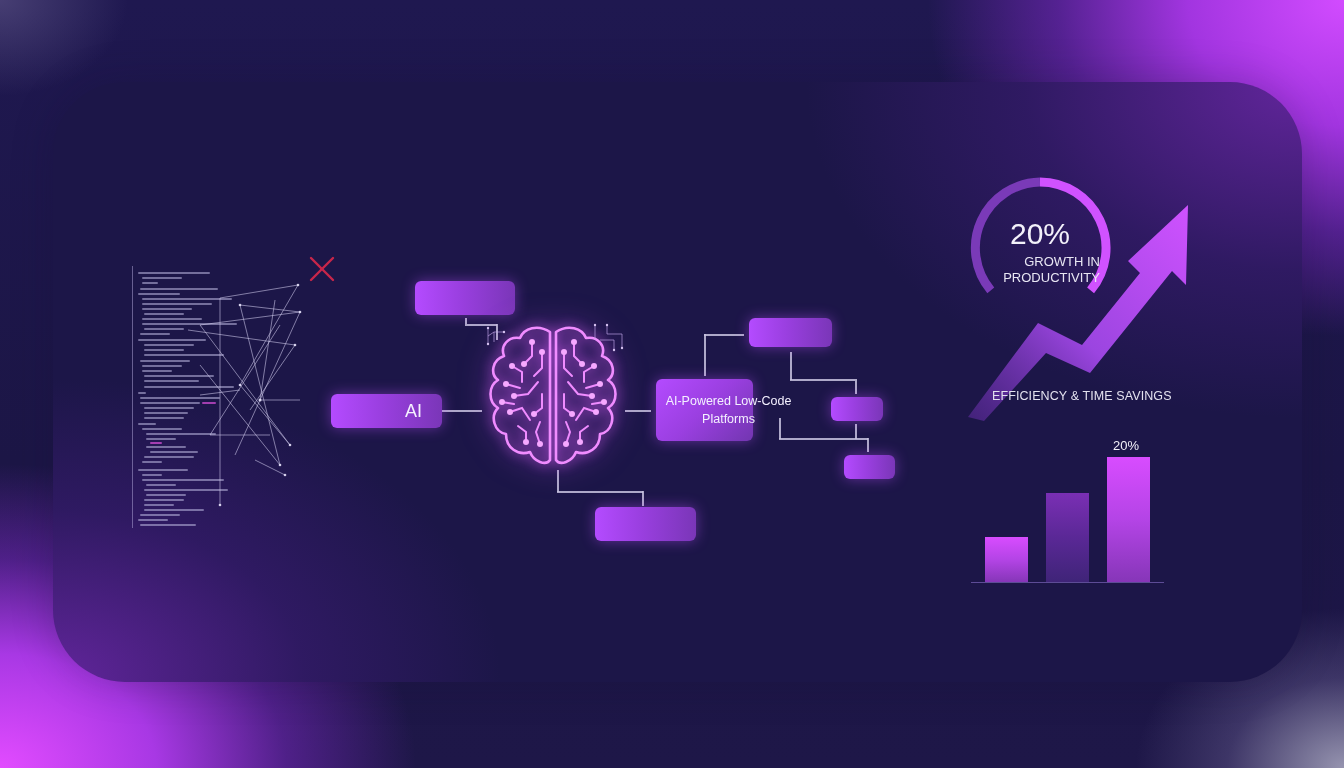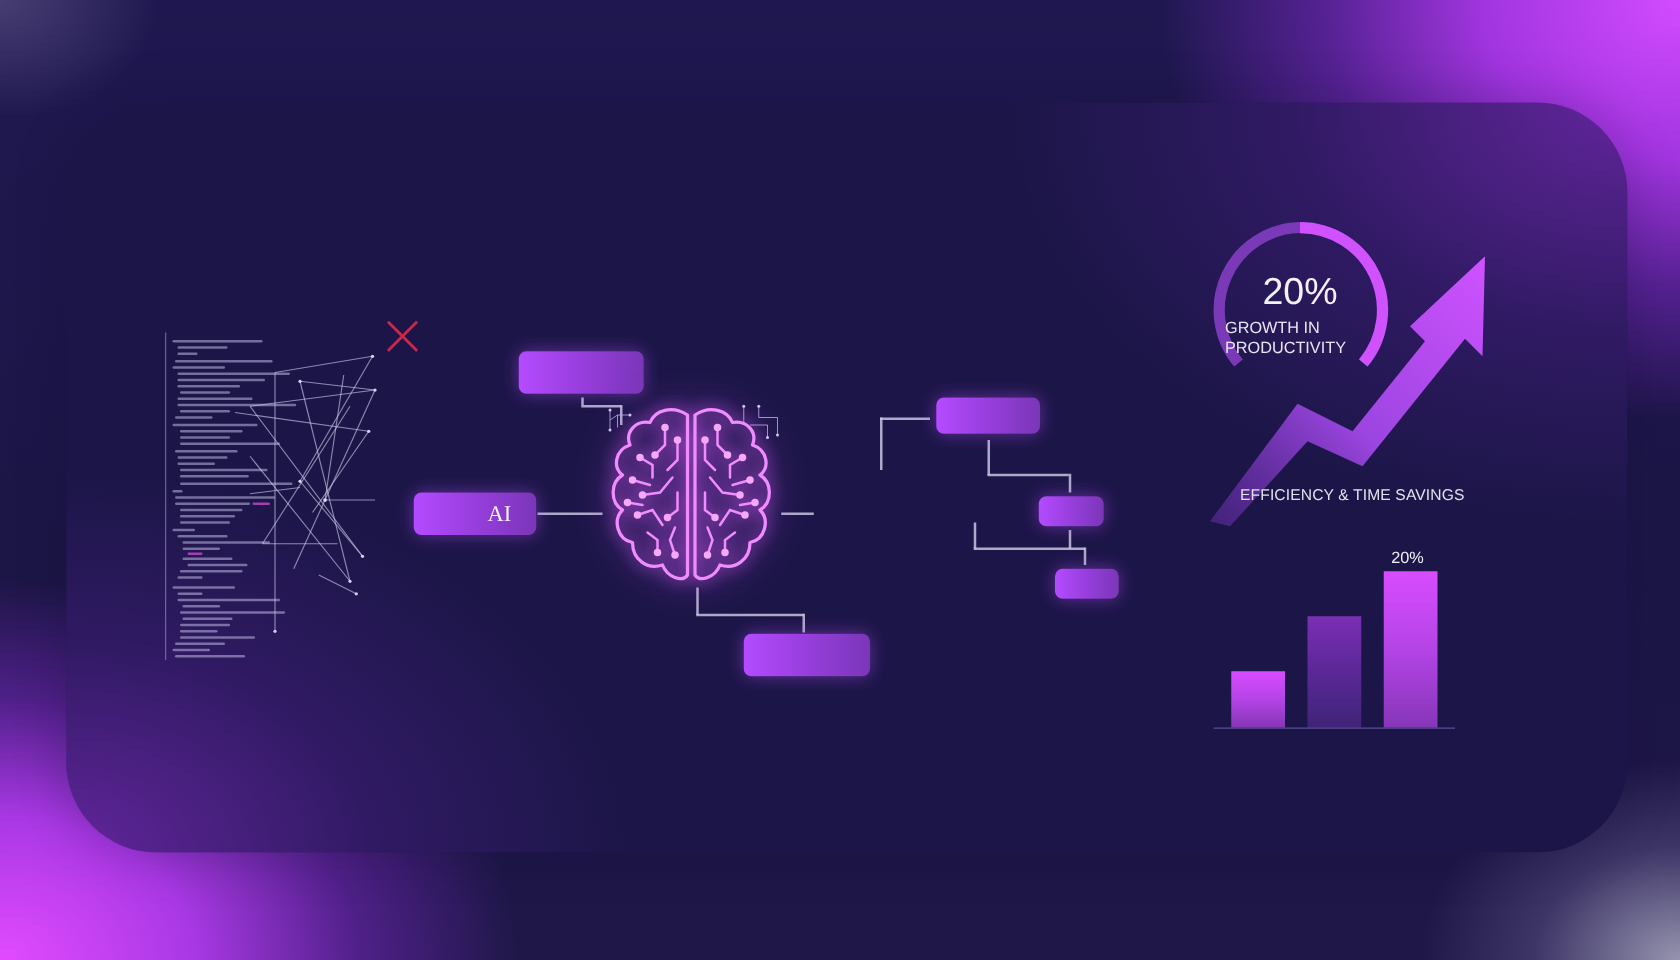--- a/index.html
+++ b/index.html
@@ -83,26 +83,25 @@
       border-radius: 6px;
       background: linear-gradient(90deg, #b44bff 0%, #9a3fe0 45%, #7a36b8 100%);
       box-shadow: 0 0 14px rgba(190,80,255,0.45);
       display: flex;
       align-items: center;
       justify-content: center;
       color: #f4f0ff;
       text-align: center;
     }
     .box-ai {
-      left: 331px; top: 394px; width: 98px; height: 34px;
+      left: 331px; top: 394px; width: 111px; height: 34px;
       justify-content: flex-end;
       padding-right: 20px;
       box-sizing: border-box;
       font-size: 18px;
-      font-family: Liberation Serif, serif;
     }
     .box-center {
       left: 656px; top: 379px; width: 97px; height: 62px;
       font-size: 12.5px;
       line-height: 18px;
       background: linear-gradient(135deg, #b44bff 0%, #9a3fe0 50%, #7236b0 100%);
       overflow: visible;
     }
     .box-center span {
       white-space: nowrap;
@@ -135,21 +134,21 @@
       width: 100px;
       text-align: center;
       color: #f3f1fa;
       font-size: 30px;
       line-height: 34px;
     }
     .gauge-caption {
       position: absolute;
       left: 980px; top: 254px;
       width: 120px;
-      text-align: left;
+      text-align: right;
       color: #e8e6f3;
       font-size: 13px;
       line-height: 16px;
     }
     .arrow {
       position: absolute;
       left: 960px; top: 195px;
       width: 240px; height: 230px;
     }
     .efficiency-label {
@@ -310,20 +309,26 @@
   <div class="connector" style="left:779px;top:418px;width:1.5px;height:21px"></div>
   <div class="connector" style="left:779px;top:438px;width:89px;height:1.5px"></div>
   <div class="connector" style="left:855px;top:424px;width:1.5px;height:15px"></div>
   <div class="connector" style="left:867px;top:438px;width:1.5px;height:14px"></div>
 
   <div class="box" style="left:415px;top:281px;width:100px;height:34px"></div>
   <div class="box box-ai">
     <span>AI</span>
   </div>
   <div class="box" style="left:595px;top:507px;width:101px;height:34px"></div>
+  <div class="box box-center">
+    <div>
+      <span>AI-Powered Low-Code</span>
+      <span>Platforms</span>
+    </div>
+  </div>
   <div class="box" style="left:749px;top:318px;width:83px;height:29px"></div>
   <div class="box" style="left:831px;top:397px;width:52px;height:24px"></div>
   <div class="box" style="left:844px;top:455px;width:51px;height:24px"></div>
 
   <svg class="brain" viewBox="0 0 146 152">
     <g fill="none" stroke="#f08cff" stroke-width="2.6" stroke-linecap="round" stroke-linejoin="round">
 
       <path d="M70 10 C58 2 44 6 40 16 C28 14 20 24 24 34 C12 38 10 52 18 58 C8 64 8 80 18 86 C10 94 14 110 26 112 C26 126 38 134 50 130 C54 140 66 144 70 138 Z"></path>
 
       <path d="M76 10 C88 2 102 6 106 16 C118 14 126 24 122 34 C134 38 136 52 128 58 C138 64 138 80 128 86 C136 94 132 110 120 112 C120 126 108 134 96 130 C92 140 80 144 76 138 Z"></path>

